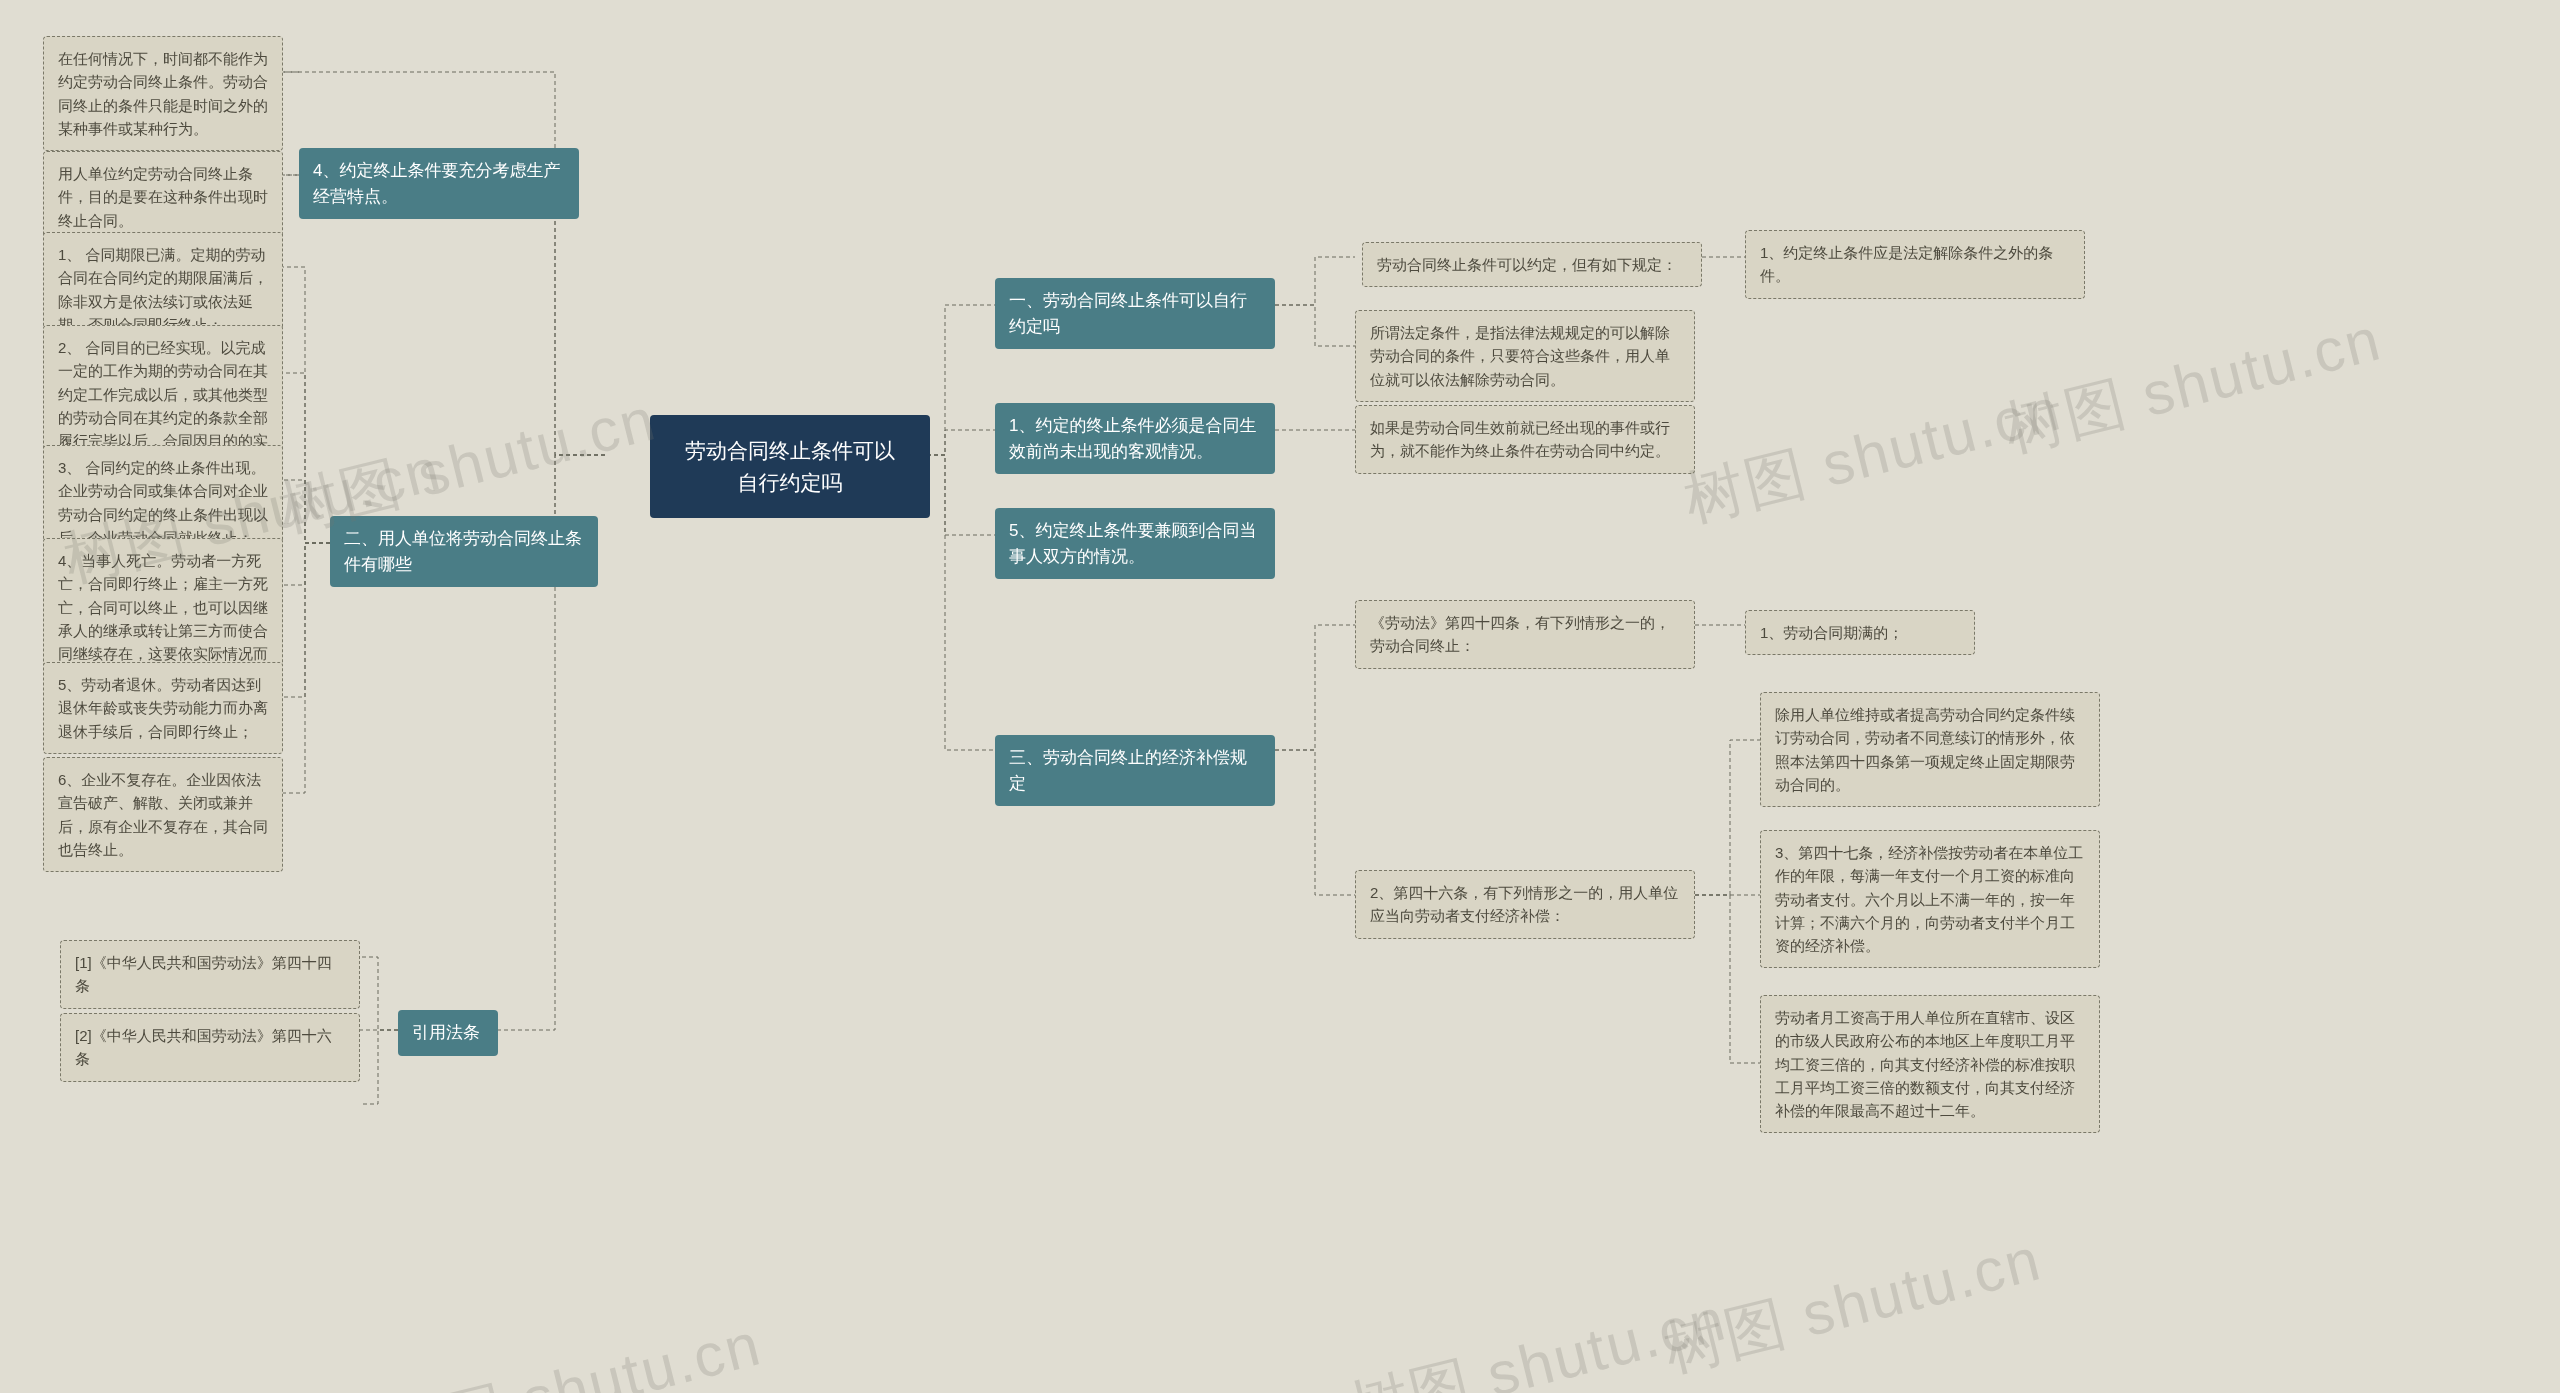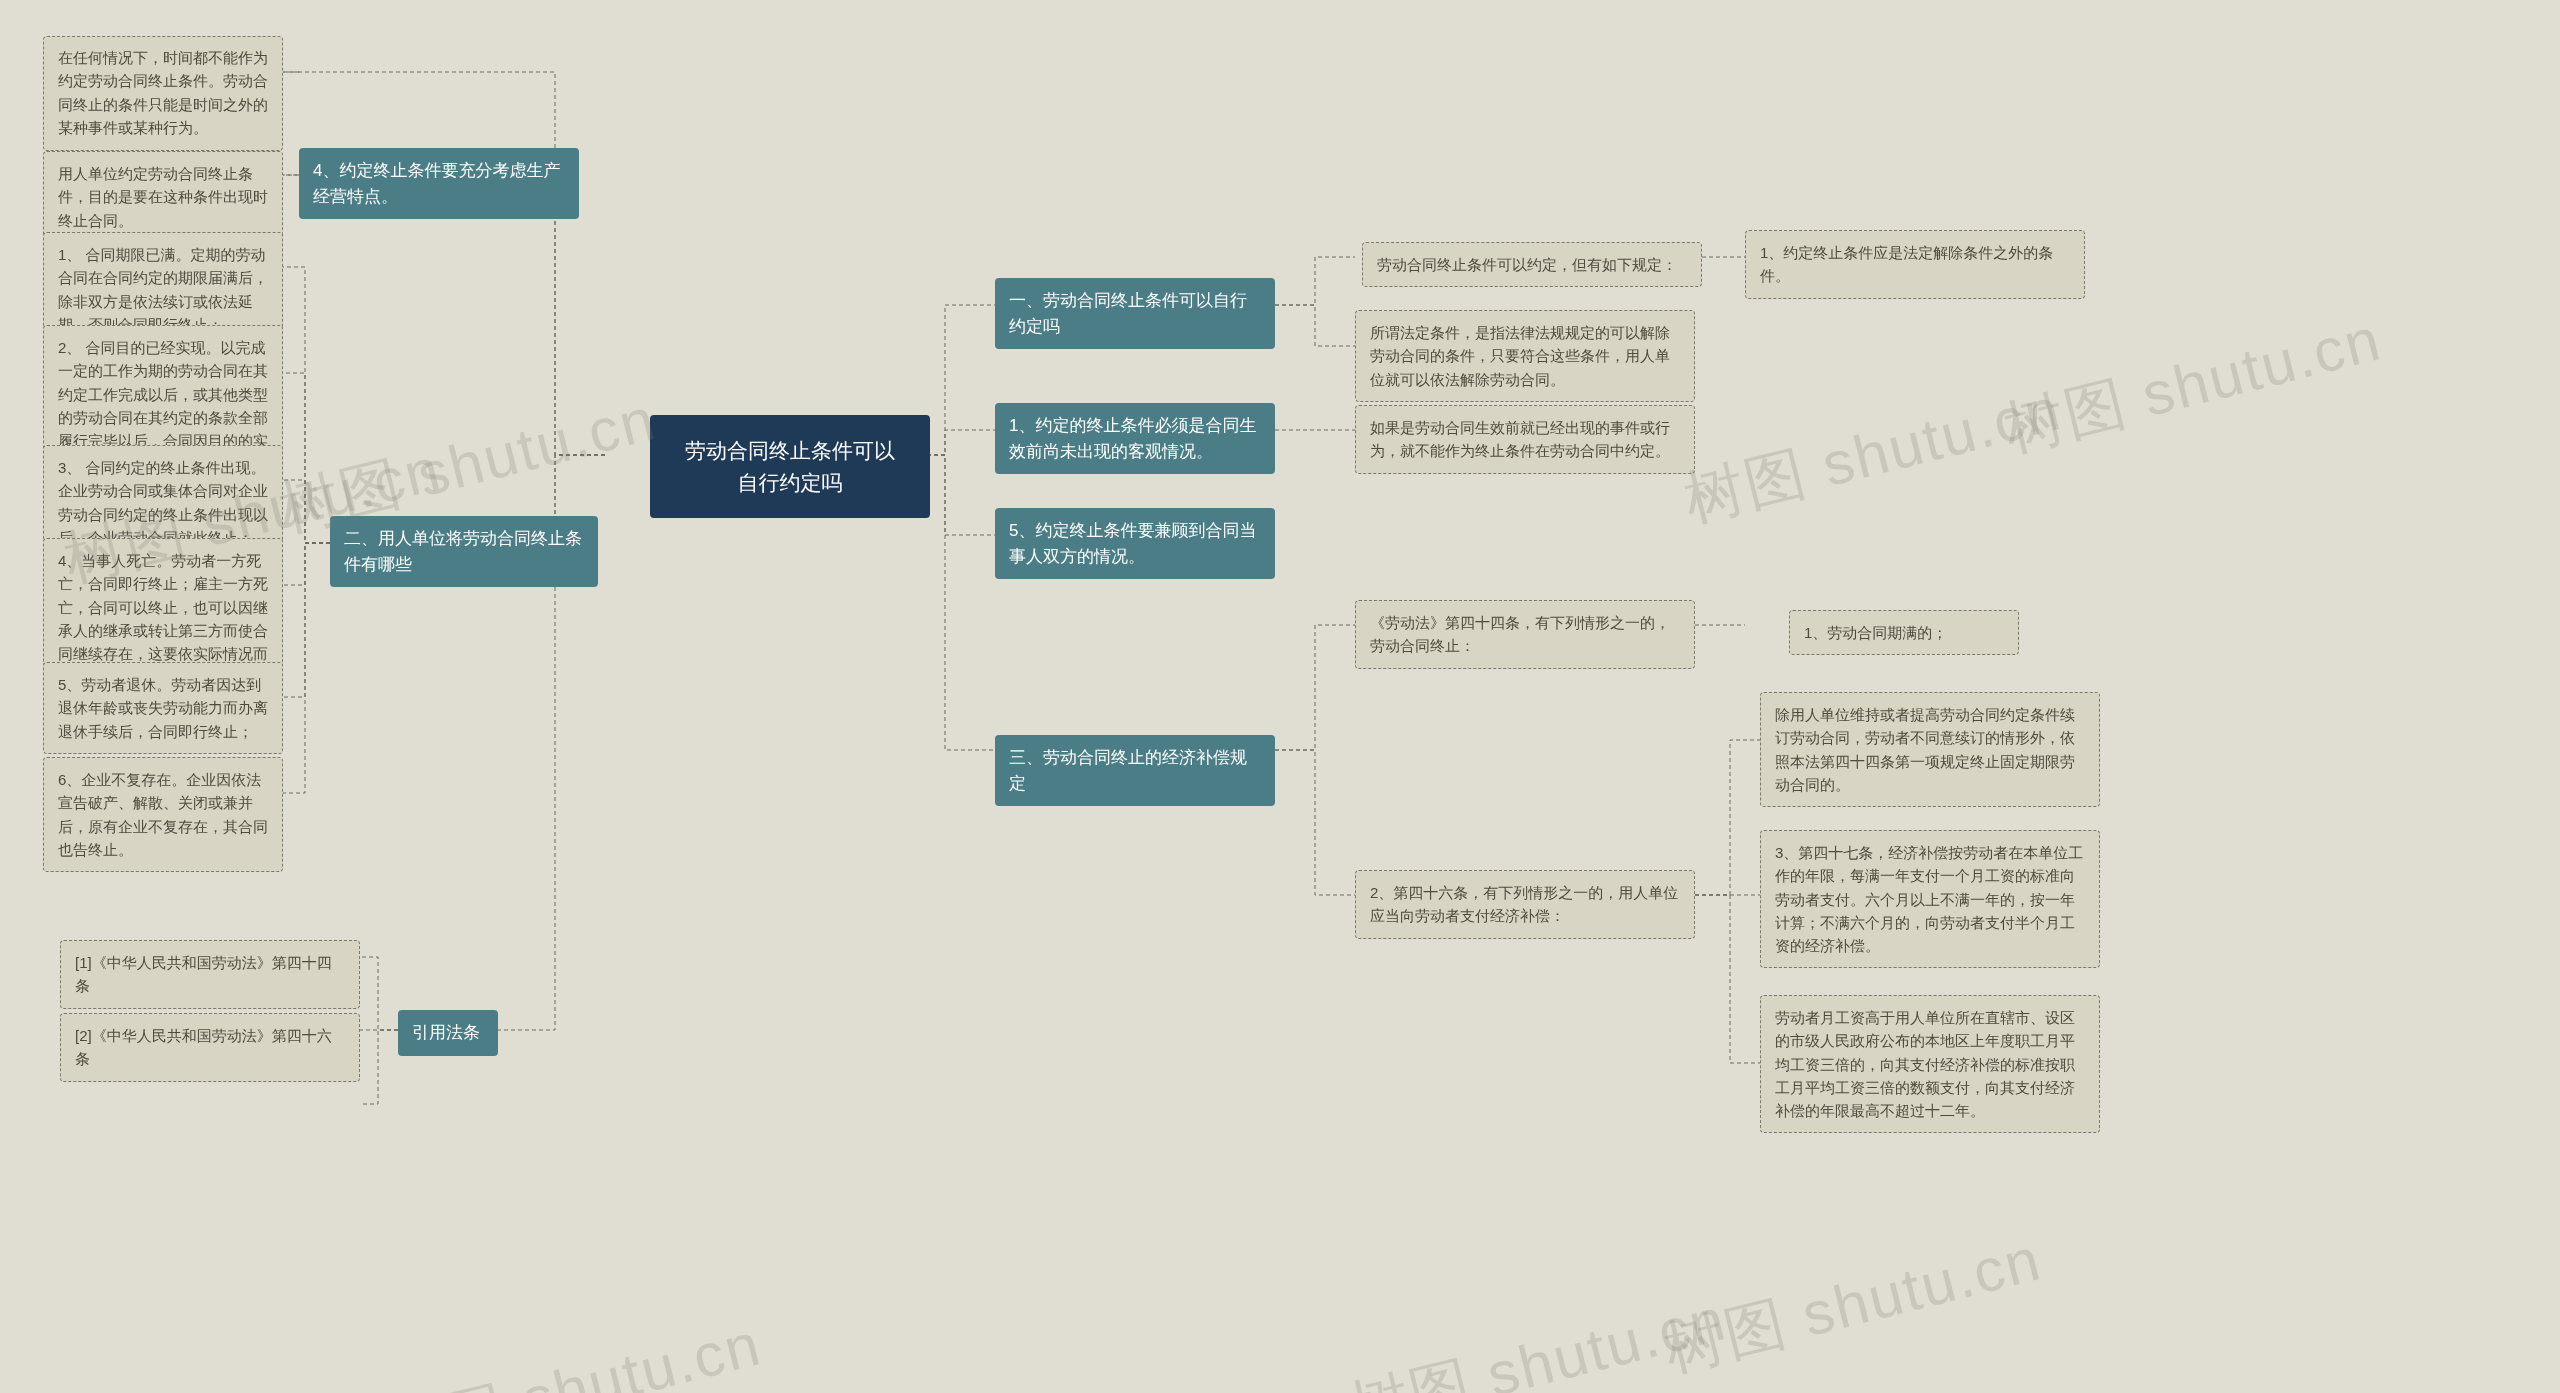--- a/index.html
+++ b/index.html
@@ -117,21 +117,21 @@
     <path d="M 1695 625 L 1745 625"></path>
     <path d="M 1695 895 L 1730 895 L 1730 740 L 1760 740"></path>
     <path d="M 1695 895 L 1730 895 L 1730 895 L 1760 895"></path>
     <path d="M 1695 895 L 1730 895 L 1730 1063 L 1760 1063"></path>
   </svg>
 
   <div class="node root" style="left:605px; top:415px;">
     <span>劳动合同终止条件可以自行约定吗</span>
   </div>
 
-  <div class="node leafnode" style="left:43px; top:36px; width:240px;font-family:Liberation Serif, serif;">
+  <div class="node leafnode" style="left:43px; top:36px; width:240px;">
     <span>在任何情况下，时间都不能作为约定劳动合同终止条件。劳动合同终止的条件只能是时间之外的某种事件或某种行为。</span>
   </div>
 
   <div class="node branch" style="left:299px; top:148px;">
     <span>4、约定终止条件要充分考虑生产经营特点。</span>
   </div>
   <div class="node leafnode" style="left:43px; top:151px; width:240px;">
     <span>用人单位约定劳动合同终止条件，目的是要在这种条件出现时终止合同。</span>
   </div>
 
@@ -164,21 +164,21 @@
   <div class="node leafnode wide" style="left:1355px; top:405px;"><span>如果是劳动合同生效前就已经出现的事件或行为，就不能作为终止条件在劳动合同中约定。</span></div>
 
   <div class="node branch" style="left:995px; top:508px;">
     <span>5、约定终止条件要兼顾到合同当事人双方的情况。</span>
   </div>
 
   <div class="node branch" style="left:995px; top:735px;">
     <span>三、劳动合同终止的经济补偿规定</span>
   </div>
   <div class="node leafnode wide" style="left:1355px; top:600px;"><span>《劳动法》第四十四条，有下列情形之一的，劳动合同终止：</span></div>
-  <div class="node leafnode" style="left:1745px; top:610px; width:230px;margin-left:44px;"><span>1、劳动合同期满的；</span></div>
+  <div class="node leafnode" style="left:1745px; top:610px; width:230px;"><span>1、劳动合同期满的；</span></div>
   <div class="node leafnode wide" style="left:1355px; top:870px;"><span>2、第四十六条，有下列情形之一的，用人单位应当向劳动者支付经济补偿：</span></div>
   <div class="node leafnode wide" style="left:1760px; top:692px;"><span>除用人单位维持或者提高劳动合同约定条件续订劳动合同，劳动者不同意续订的情形外，依照本法第四十四条第一项规定终止固定期限劳动合同的。</span></div>
   <div class="node leafnode wide" style="left:1760px; top:830px;"><span>3、第四十七条，经济补偿按劳动者在本单位工作的年限，每满一年支付一个月工资的标准向劳动者支付。六个月以上不满一年的，按一年计算；不满六个月的，向劳动者支付半个月工资的经济补偿。</span></div>
   <div class="node leafnode wide" style="left:1760px; top:995px;"><span>劳动者月工资高于用人单位所在直辖市、设区的市级人民政府公布的本地区上年度职工月平均工资三倍的，向其支付经济补偿的标准按职工月平均工资三倍的数额支付，向其支付经济补偿的年限最高不超过十二年。</span></div>
 
   <div class="watermark" style="left:60px; top:475px;">树图 shutu.cn</div>
   <div class="watermark" style="left:275px; top:425px;">树图 shutu.cn</div>
   <div class="watermark" style="left:1680px; top:415px;">树图 shutu.cn</div>
   <div class="watermark" style="left:2000px; top:345px;">树图 shutu.cn</div>
   <div class="watermark" style="left:380px; top:1350px;">树图 shutu.cn</div>

